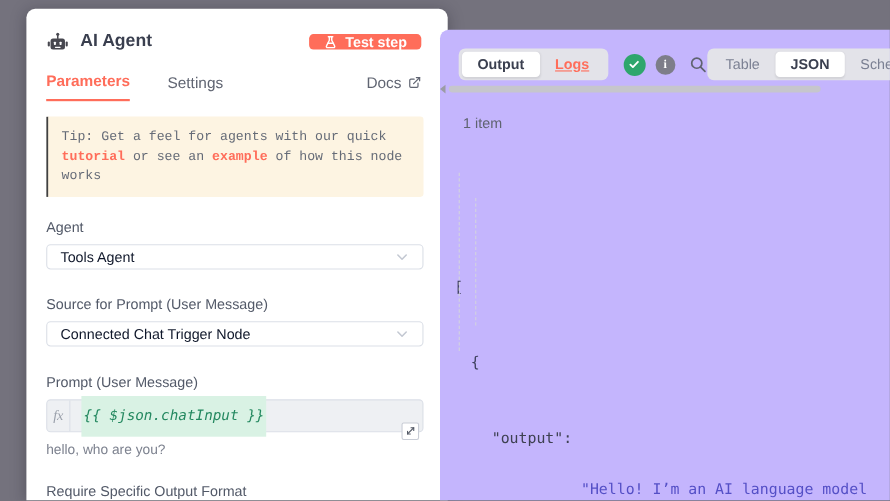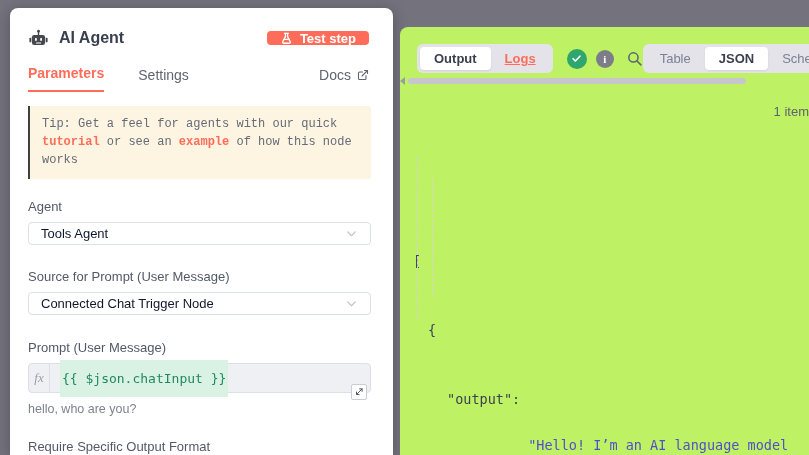--- a/index.html
+++ b/index.html
@@ -6,21 +6,21 @@
   html,body { width:809px; height:455px; }
   body {
     background:#74727d;
     overflow:hidden;
     position:relative;
     font-family:"Liberation Sans", sans-serif;
   }
 
   
   .ndv {
-    position:absolute; left:10px; top:8px; width:383px; bottom:0;
+    position:absolute; left:24px; top:8px; width:383px; bottom:0;
     background:#ffffff; border-radius:8px 8px 0 0;
     box-shadow:0 2px 14px rgba(30,30,40,.35);
   }
   .ndv-header {
     display:flex; align-items:center;
     padding:16px 24px 0 18px; height:44px;
   }
   .robot { width:21px; height:21px; margin-right:10px; flex:0 0 auto; }
   .ndv-title { font-size:16px; font-weight:bold; color:#3a3f4f; }
   .test-btn {
@@ -67,32 +67,32 @@
     width:21px; display:flex; align-items:center; justify-content:center;
     border-right:1px solid #dbdfe7; color:#9aa0ab;
     font-family:"Liberation Serif", serif; font-style:italic; font-size:13px;
     flex:0 0 auto;
   }
   .expr-text {
     display:flex; align-items:center; padding:0 10px;
     font-family:"DejaVu Sans Mono", monospace; font-size:13px;
     color:#23885f; white-space:nowrap; cursor:text;
   }
-  .expr-text span { background:#d9f2e4; padding:11px 2px; }
+  .expr-text span { background:#d9f2e4; padding:11px 2px;font-style:italic; }
   .expand-btn {
     position:absolute; right:3px; bottom:-8px; width:16px; height:16px;
     background:#fff; border:1px solid #c9cdd6; border-radius:2px;
     display:flex; align-items:center; justify-content:center; cursor:pointer;
   }
   .helper { font-size:12.5px; color:#7d828f; margin-top:9px; }
 
   
   .outp {
     position:absolute; left:400px; top:27px; right:0; bottom:0;
-    background:#bef264; border-radius:8px 0 0 0;text-align:right;
+    background:#c4b5fd; border-radius:8px 0 0 0;
   }
   .outp-header {
     display:flex; align-items:center; padding:17px 18px 0 17px; height:46px;
   }
   .segctl {
     display:flex; align-items:center; background:#e3e3e9;
     border-radius:6px; padding:3px; height:29px;
   }
   .seg {
     font-size:13px; padding:4px 14px; border-radius:4px;

